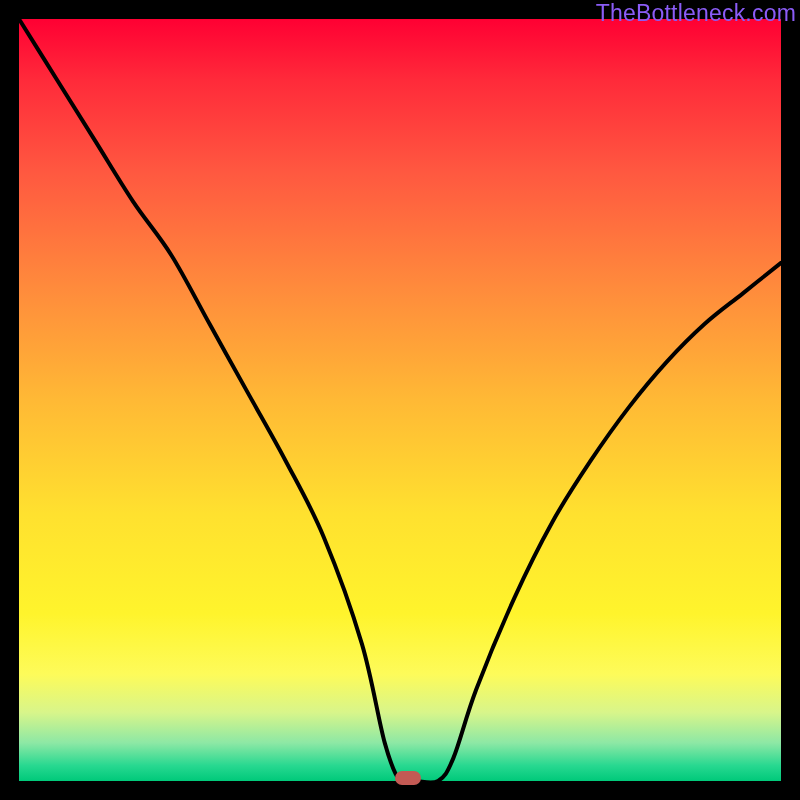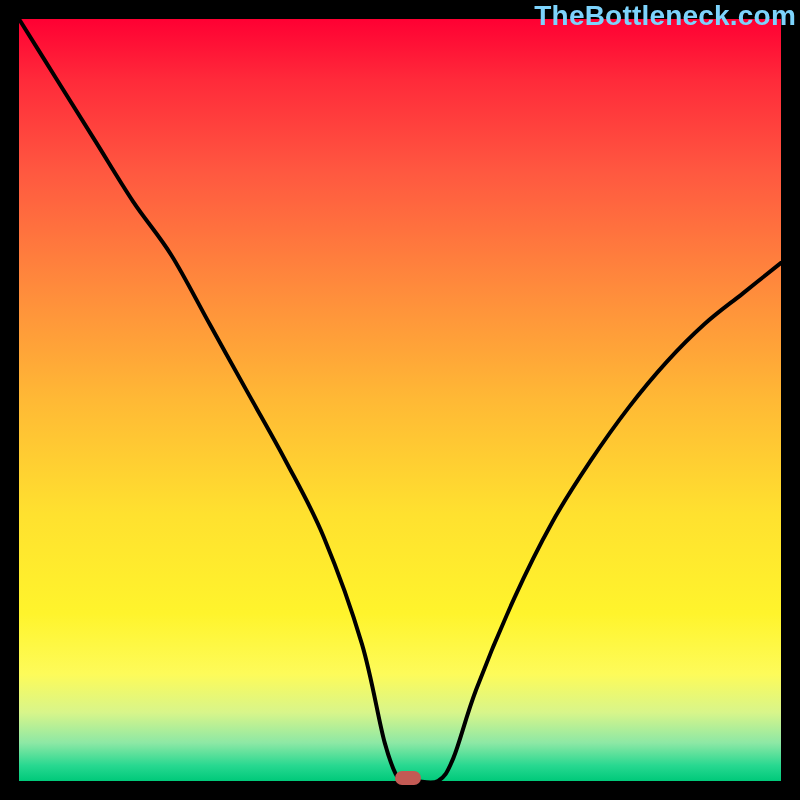--- a/index.html
+++ b/index.html
@@ -46,23 +46,23 @@
     left: 0;
     top: 0;
     width: 762px;
     height: 762px;
     overflow: visible;
   }
   .watermark {
     position: absolute;
     top: 0px;
     right: 4px;
-    color: #7dd3fc;
-    font-size: 28px;
-    font-weight: 700;
+    color: #8b5cf6;
+    font-size: 23px;
+    font-weight: 400;
     letter-spacing: 0.2px;
     user-select: none;
   }
   .marker {
     position: absolute;
     width: 26px;
     height: 14px;
     border-radius: 7px;
     transform: translate(-50%, -50%);
   }

